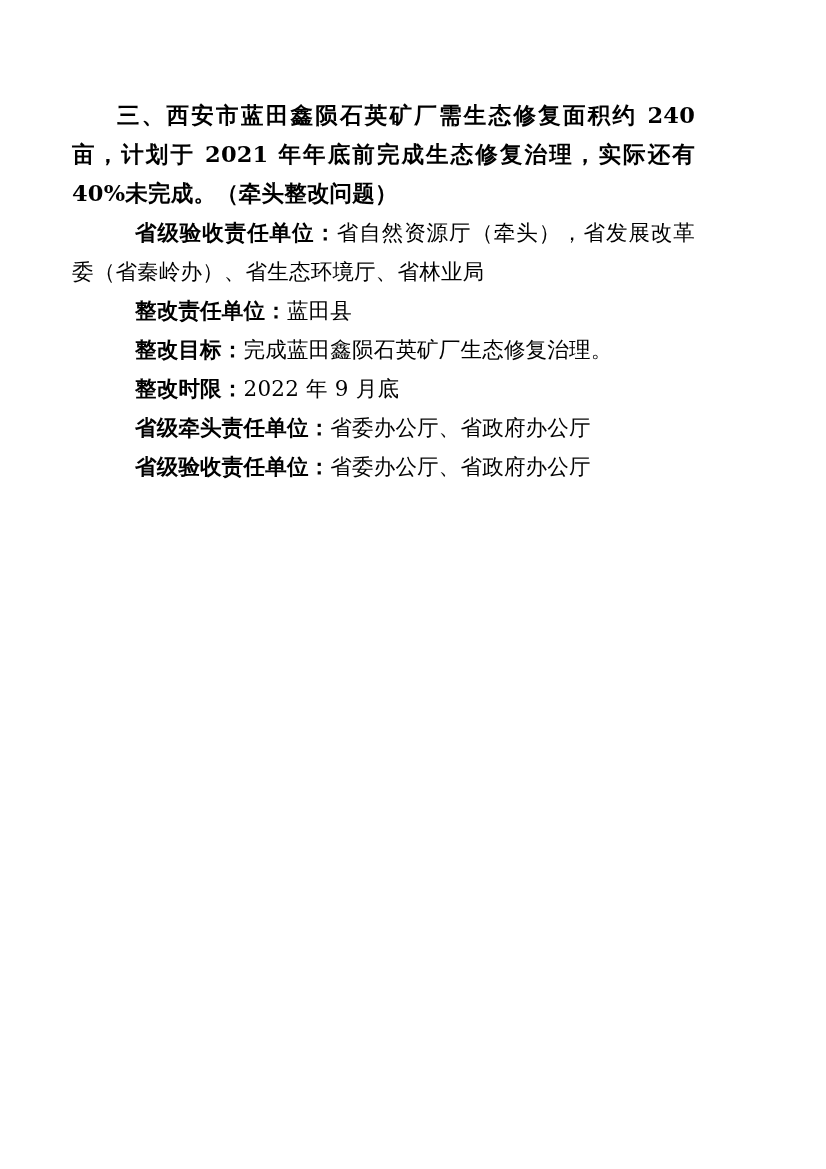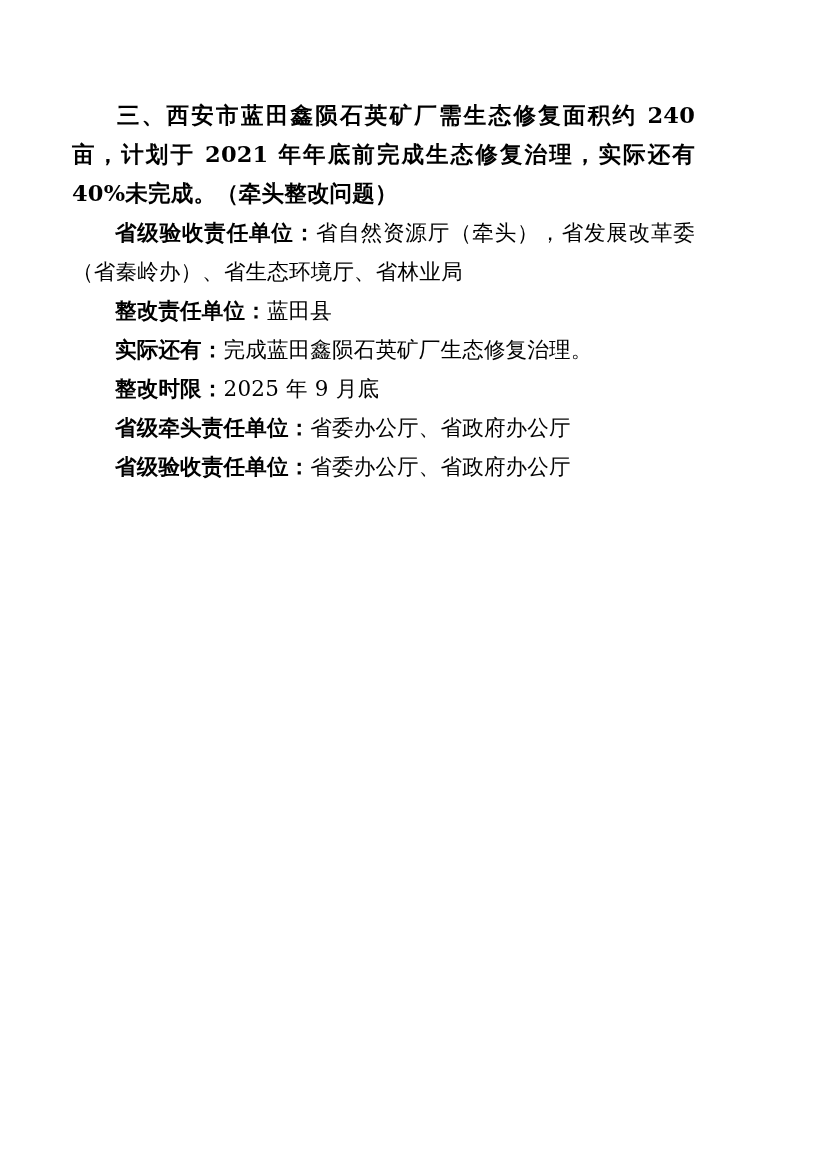--- a/index.html
+++ b/index.html
@@ -43,20 +43,21 @@
     font-weight: bold;
   }
   .kai {
     font-family: "DejaVu Serif", "Liberation Serif", serif;
     font-size: 21.5px;
     line-height: 39px;
   }
   .label {
     font-weight: bold;
     font-family: "DejaVu Serif", "Liberation Serif", serif;
+    margin-left: 20px;
   }
   .val {
     font-weight: normal;
   }
   .field-line {
     text-indent: 2em;
     text-align: justify;
     text-justify: inter-ideograph;
   }
 </style>
@@ -66,23 +67,23 @@
 <div class="page">
   <div class="doc-body">
 
     <p class="para indent heading-para">三、西安市蓝田鑫陨石英矿厂需生态修复面积约 240 亩，计划于 2021 年年底前完成生态修复治理，实际还有 40%未完成。（牵头整改问题）</p>
 
     <p class="para kai field-line"><span class="label">省级验收责任单位：</span><span class="val">省自然资源厅（牵头），省发展改革委（省秦岭办）、省生态环境厅、省林业局</span></p>
 
     <p class="para kai field-line"><span class="label">整改责任单位：</span><span class="val">蓝田县</span></p>
 
 
-    <p class="para kai field-line"><span class="label">实际还有：</span><span class="val">完成蓝田鑫陨石英矿厂生态修复治理。</span></p>
+    <p class="para kai field-line"><span class="label">整改目标：</span><span class="val">完成蓝田鑫陨石英矿厂生态修复治理。</span></p>
 
-    <p class="para kai field-line"><span class="label">整改时限：</span><span class="val">2025 年 9 月底</span></p>
+    <p class="para kai field-line"><span class="label">整改时限：</span><span class="val">2022 年 9 月底</span></p>
 
 
 
     <p class="para kai field-line"><span class="label">省级牵头责任单位：</span><span class="val">省委办公厅、省政府办公厅</span></p>
 
     <p class="para kai field-line"><span class="label">省级验收责任单位：</span><span class="val">省委办公厅、省政府办公厅</span></p>
 
 
 
   </div>

